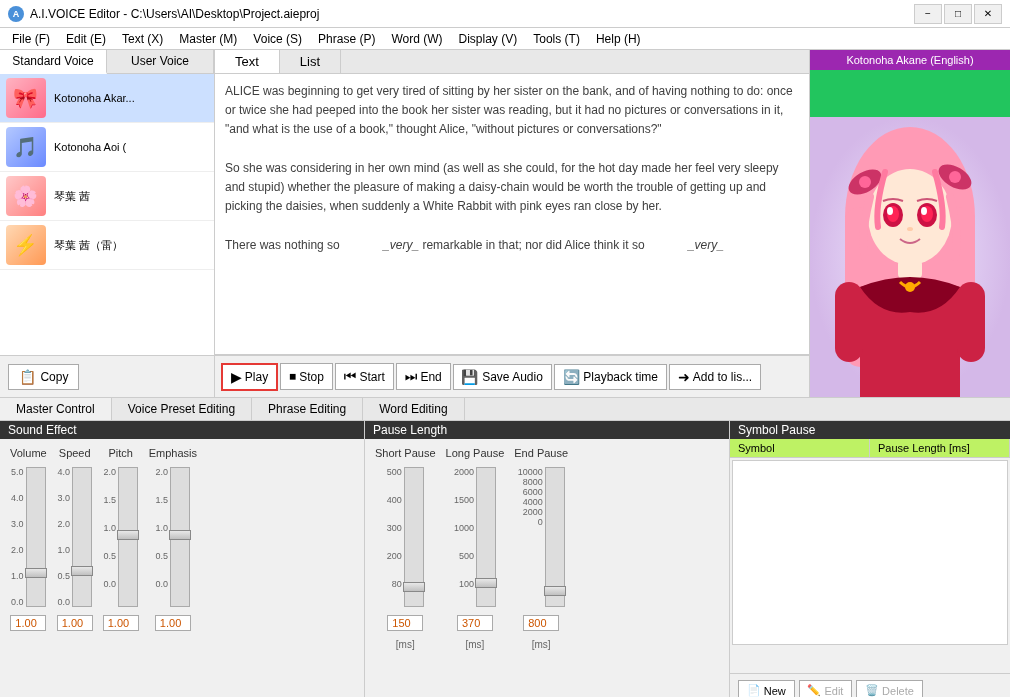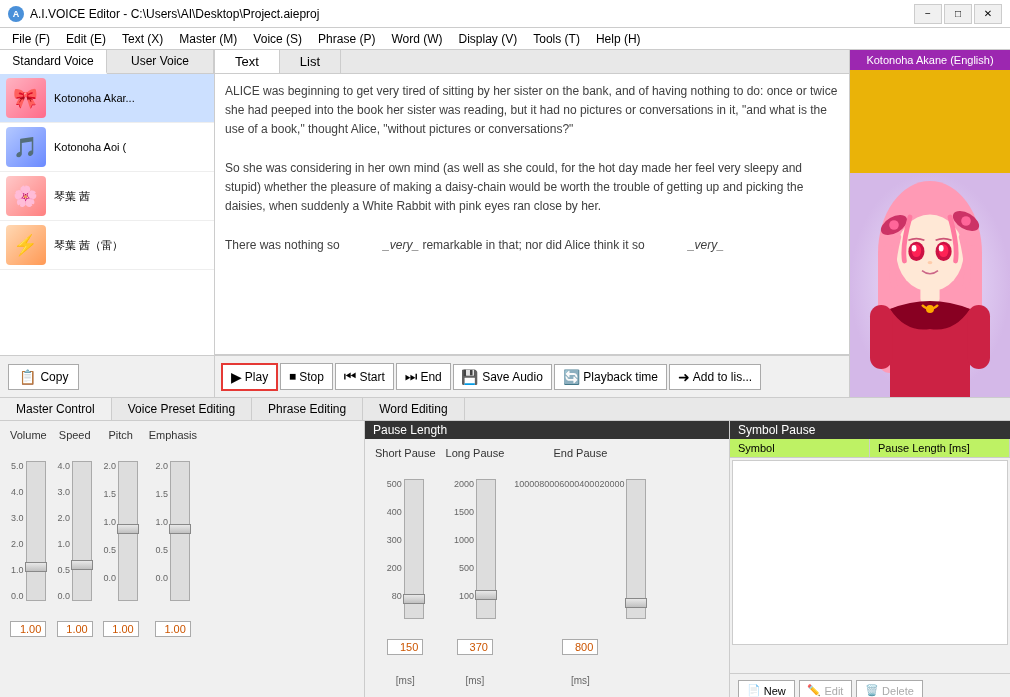--- a/index.html
+++ b/index.html
@@ -44,41 +44,41 @@
     #text-content { padding: 8px 10px; height: 100%; overflow-y: auto; font-size: 12px; line-height: 1.6; color: #404040; }
     .text-italic { font-style: italic; margin-left: 40px; }
 
     
     #playback-bar { height: 42px; background: #f0f0f0; border-top: 1px solid #ccc; display: flex; align-items: center; padding: 0 6px; gap: 2px; }
     .pb-btn { display: flex; align-items: center; gap: 3px; padding: 4px 8px; background: #fff; border: 1px solid #aaa; cursor: pointer; font-size: 12px; white-space: nowrap; }
     .pb-btn.play-btn { border: 2px solid #e53935; background: #fff; }
     .pb-icon { font-size: 14px; }
 
     
-    #right-panel { width: 160px; background: #eab308; display: flex; flex-direction: column; align-items: center; }
+    #right-panel { width: 200px; background: #22c55e; display: flex; flex-direction: column; align-items: center; }
     #char-name { background: #9c27b0; color: white; width: 100%; text-align: center; padding: 4px 6px; font-size: 11px; }
     #char-art { flex: 1; width: 100%; display: flex; align-items: flex-end; justify-content: center; overflow: hidden; }
     #char-svg { width: 100%; }
 
     
     #bottom { height: 310px; background: #f0f0f0; border-top: 1px solid #ccc; display: flex; flex-direction: column; }
     #bottom-tabs { display: flex; border-bottom: 1px solid #ccc; background: #e8e8e8; }
     .bottom-tab { padding: 4px 16px; font-size: 12px; cursor: pointer; background: #e8e8e8; border-right: 1px solid #ccc; }
     .bottom-tab.active { background: #f0f0f0; }
     #bottom-content { flex: 1; display: flex; overflow: hidden; }
 
     
     #sound-effect { flex: 1; border-right: 1px solid #ccc; display: flex; flex-direction: column; }
     .panel-title { background: #333; color: white; padding: 2px 8px; font-size: 12px; }
     .sliders-area { display: flex; gap: 10px; padding: 8px 10px; flex: 1; align-items: flex-start; }
-    .slider-col { display: flex; flex-direction: column; align-items: center; gap: 20px; }
+    .slider-col { display: flex; flex-direction: column; align-items: center; gap: 8px; }
     .slider-label { font-size: 11px; color: #333; }
     .slider-track { width: 20px; height: 140px; background: #ddd; border: 1px solid #aaa; position: relative; cursor: pointer; }
     .slider-handle { position: absolute; left: 50%; transform: translateX(-50%); width: 22px; height: 10px; background: linear-gradient(#e8e8e8, #c0c0c0); border: 1px solid #888; cursor: grab; }
-    .slider-value { background: #fff; border: 1px solid #aaa; padding: 1px 4px; font-size: 11px; text-align: right; min-width: 36px; color: #cc5500; }
+    .slider-value { background: #fff; border: 1px solid #aaa; padding: 1px 4px; font-size: 11px; text-align: left; min-width: 36px; color: #cc5500; }
     .slider-unit { font-size: 10px; color: #666; }
 
     
     #pause-length { flex: 1; border-right: 1px solid #ccc; display: flex; flex-direction: column; }
     
     
     #symbol-pause { width: 280px; display: flex; flex-direction: column; }
     #symbol-table { flex: 1; }
     .sym-header { display: flex; background: #bef264; border-bottom: 1px solid #ccc; }
     .sym-col { flex: 1; padding: 3px 8px; font-size: 11px; border-right: 1px solid #ccc; }
@@ -262,20 +262,21 @@
   <div id="bottom-tabs">
     <div class="bottom-tab active">Master Control</div>
     <div class="bottom-tab">Voice Preset Editing</div>
     <div class="bottom-tab">Phrase Editing</div>
     <div class="bottom-tab">Word Editing</div>
   </div>
 
   <div id="bottom-content">
 
     <div id="sound-effect">
+      <div class="panel-title">Sound Effect</div>
       <div class="sliders-area">
 
         <div class="slider-col">
           <span class="slider-label">Volume</span>
           <div style="display:flex; align-items:flex-start; gap:2px;">
             <div style="display:flex; flex-direction:column; justify-content:space-between; height:140px; font-size:9px; color:#666; text-align:right;">
               <span>5.0</span>
                 <span>4.0</span>
                 <span>3.0</span>
                 <span>2.0</span>
@@ -384,21 +385,21 @@
               <div class="slider-handle" style="bottom:13%; left:50%; transform:translateX(-50%);"></div>
             </div>
           </div>
           <div class="slider-value">370</div>
           <span class="slider-unit">[ms]</span>
         </div>
 
         <div class="slider-col">
           <span class="slider-label">End Pause</span>
           <div style="display:flex; align-items:flex-start; gap:2px;">
-            <div style="display:flex; flex-direction:row; justify-content:flex-start; height:140px; font-size:9px; color:#666; text-align:right;">
+            <div style="display:flex; flex-direction:column; justify-content:flex-start; height:140px; font-size:9px; color:#666; text-align:right;">
               <span>10000</span>
                 <span>8000</span>
                 <span>6000</span>
                 <span>4000</span>
                 <span>2000</span>
                 <span>0</span>
             </div>
             <div class="slider-track" style="position:relative;">
               <div class="slider-handle" style="bottom:7%; left:50%; transform:translateX(-50%);"></div>
             </div>

